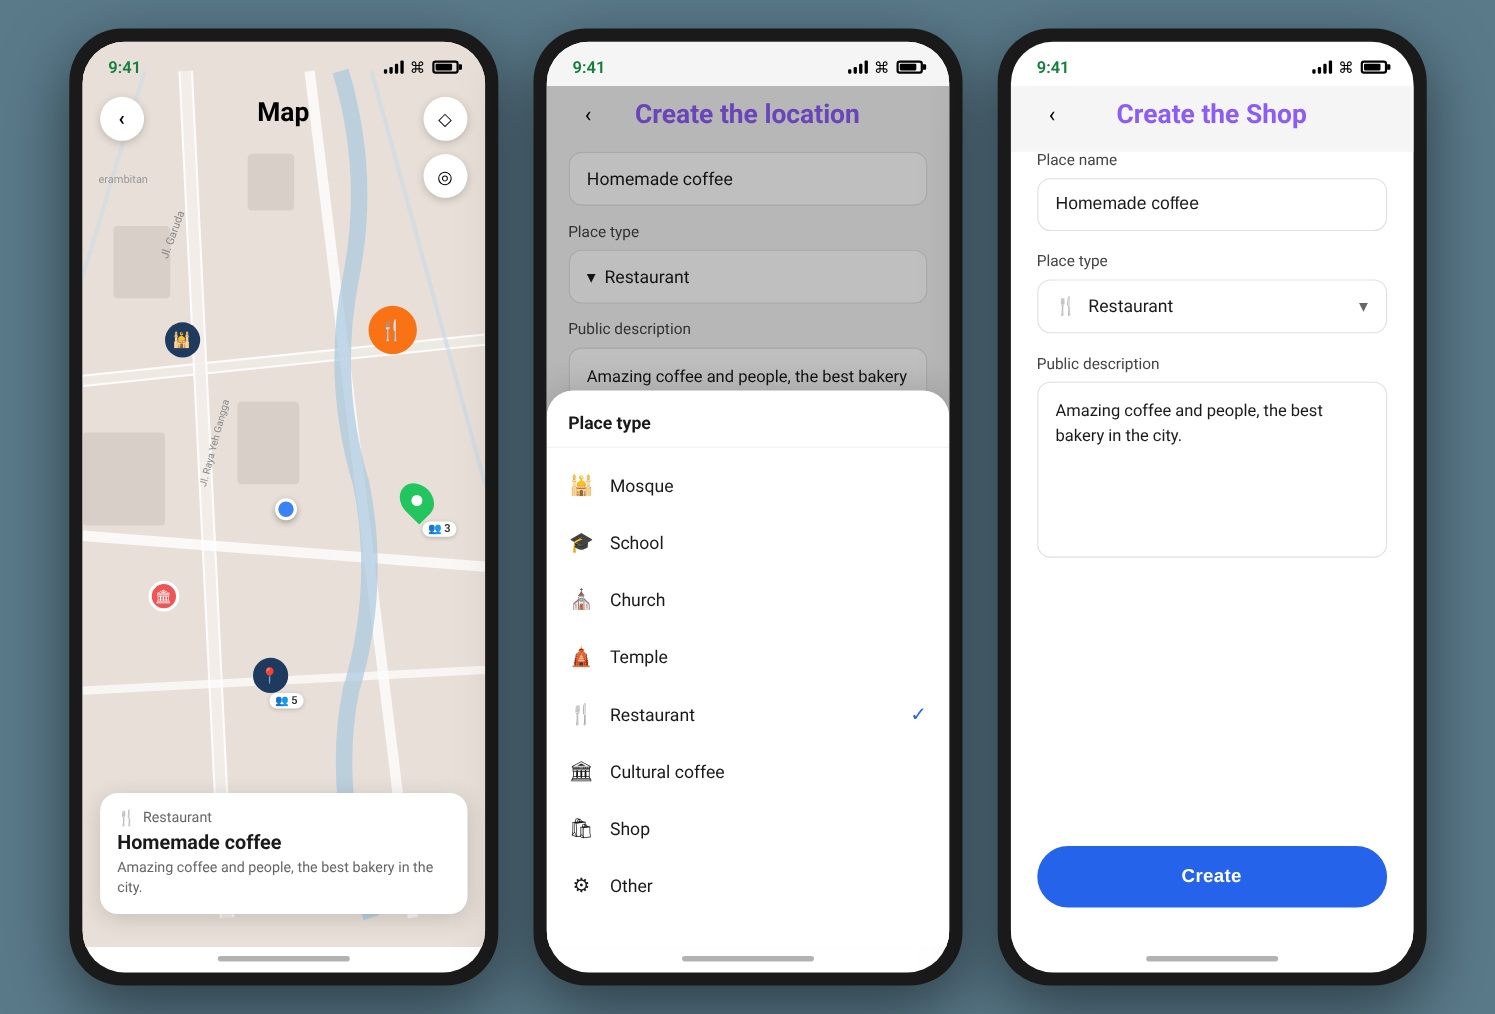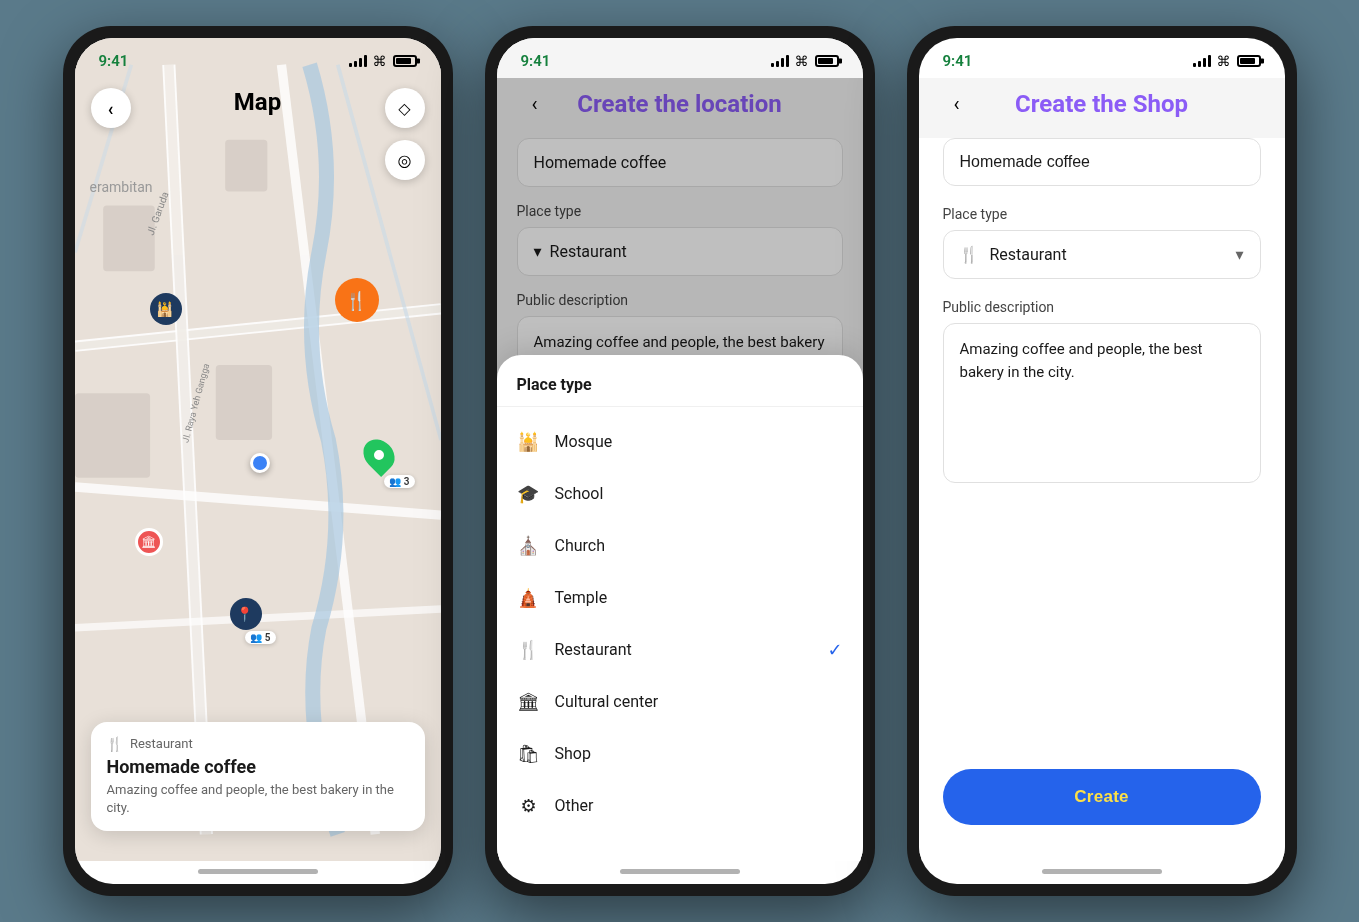--- a/index.html
+++ b/index.html
@@ -449,21 +449,21 @@
       color: #1a1a1a;
       min-height: 160px;
       line-height: 1.5;
     }
     .create-btn-area {
       padding: 20px 24px 36px;
     }
     .create-btn {
       width: 100%;
       background: #2563eb;
-      color: #fde047;
+      color: #ffffff;
       border: none;
       border-radius: 50px;
       padding: 18px;
       font-size: 17px;
       font-weight: 600;
       cursor: pointer;
       letter-spacing: 0.3px;
     }
 
     
@@ -528,21 +528,21 @@
         <path d="M250,0 Q280,100 260,200 Q240,300 270,400 Q290,500 260,600 Q240,700 280,820" fill="none" stroke="#a8c8e0" stroke-width="16" opacity="0.7"></path>
 
         <rect x="150" y="320" width="60" height="80" fill="#d8cfc8" rx="4"></rect>
         <rect x="0" y="350" width="80" height="90" fill="#d8cfc8" rx="4"></rect>
         <rect x="30" y="150" width="55" height="70" fill="#d8cfc8" rx="4"></rect>
         <rect x="160" y="80" width="45" height="55" fill="#d8cfc8" rx="4"></rect>
       </svg>
 
       <div style="position:absolute;top:170px;left:60px;transform:rotate(-70deg);font-size:10px;color:#888;z-index:12;white-space:nowrap;">Jl. Garuda</div>
       <div style="position:absolute;top:360px;left:80px;transform:rotate(-75deg);font-size:9px;color:#888;z-index:12;white-space:nowrap;">Jl. Raya Yeh Gangga</div>
-      <div style="position:absolute;top:141px;left:15px;font-size:14px;color:#999;z-index:12;">erambitan</div>
+      <div style="position:absolute;top:120px;left:15px;font-size:10px;color:#999;z-index:12;">erambitan</div>
 
       <div class="map-back-btn">
         <span style="font-size:18px;font-weight:700;">‹</span>
       </div>
       <div style="position:absolute;top:50px;left:50%;transform:translateX(-50%);font-size:24px;font-weight:700;z-index:20;background:transparent;">Map</div>
       <div class="map-layers-btn">
         <span style="font-size:16px;">◇</span>
       </div>
       <div class="map-location-btn">
         <span style="font-size:16px;">◎</span>
@@ -656,21 +656,21 @@
               <span class="dropdown-icon">🛕</span>
               <span>Temple</span>
             </div>
             <div class="dropdown-item">
               <span class="dropdown-icon">🍴</span>
               <span>Restaurant</span>
               <span class="dropdown-check">✓</span>
             </div>
             <div class="dropdown-item">
               <span class="dropdown-icon">🏛</span>
-              <span>Cultural center</span>
+              <span>Cultural coffee</span>
             </div>
             <div class="dropdown-item">
               <span class="dropdown-icon">🛍</span>
               <span>Shop</span>
             </div>
             <div class="dropdown-item">
               <span class="dropdown-icon">⚙</span>
               <span>Other</span>
             </div>
           </div>
@@ -703,20 +703,21 @@
     <div class="place-screen">
 
       <div class="screen-header">
         <div class="back-btn">
           <span>‹</span>
         </div>
         <div class="screen-title">Create the Shop</div>
       </div>
 
       <div class="place-form-area">
+        <label class="form-label">Place name</label>
         <input class="place-input" value="Homemade coffee" style="">
 
         <label class="form-label">Place type</label>
         <div class="place-select">
           <span style="color:#f97316;font-size:16px;">🍴</span>
           <span>Restaurant</span>
           <span style="margin-left:auto;color:#666;">▾</span>
         </div>
 
         <label class="form-label">Public description</label>

